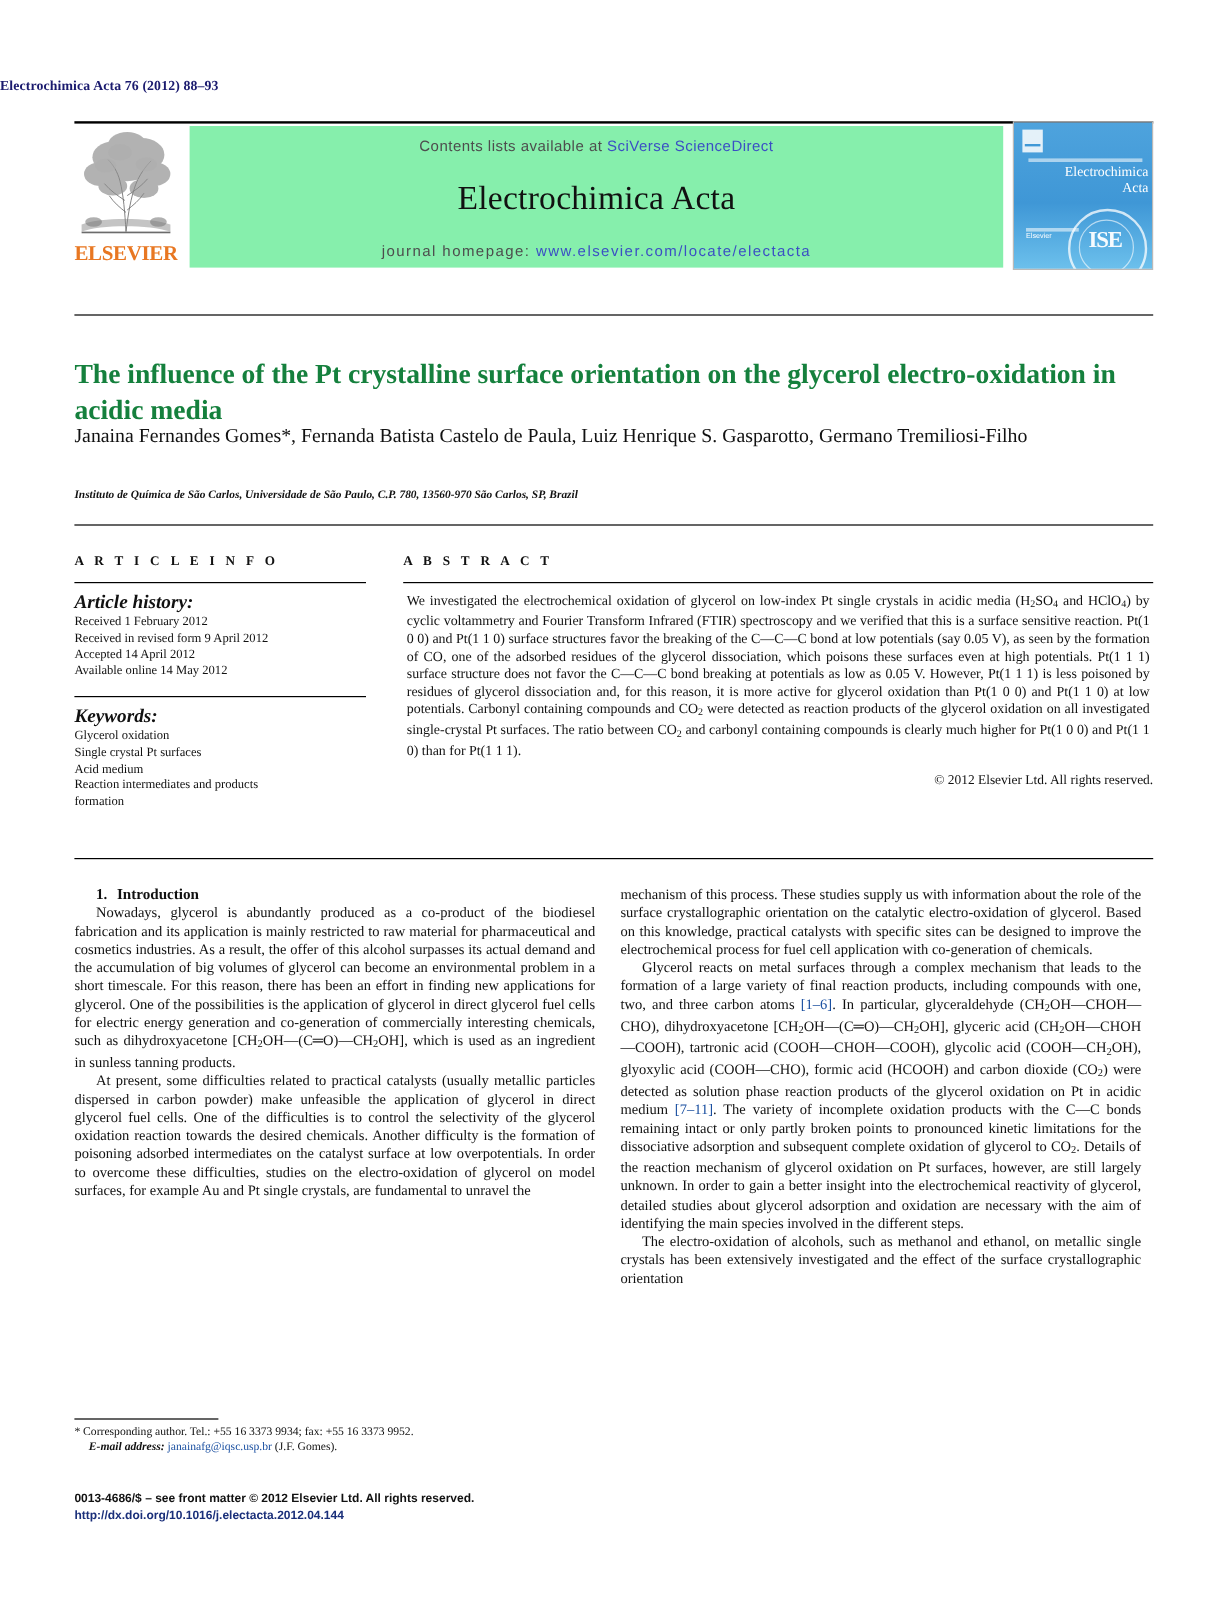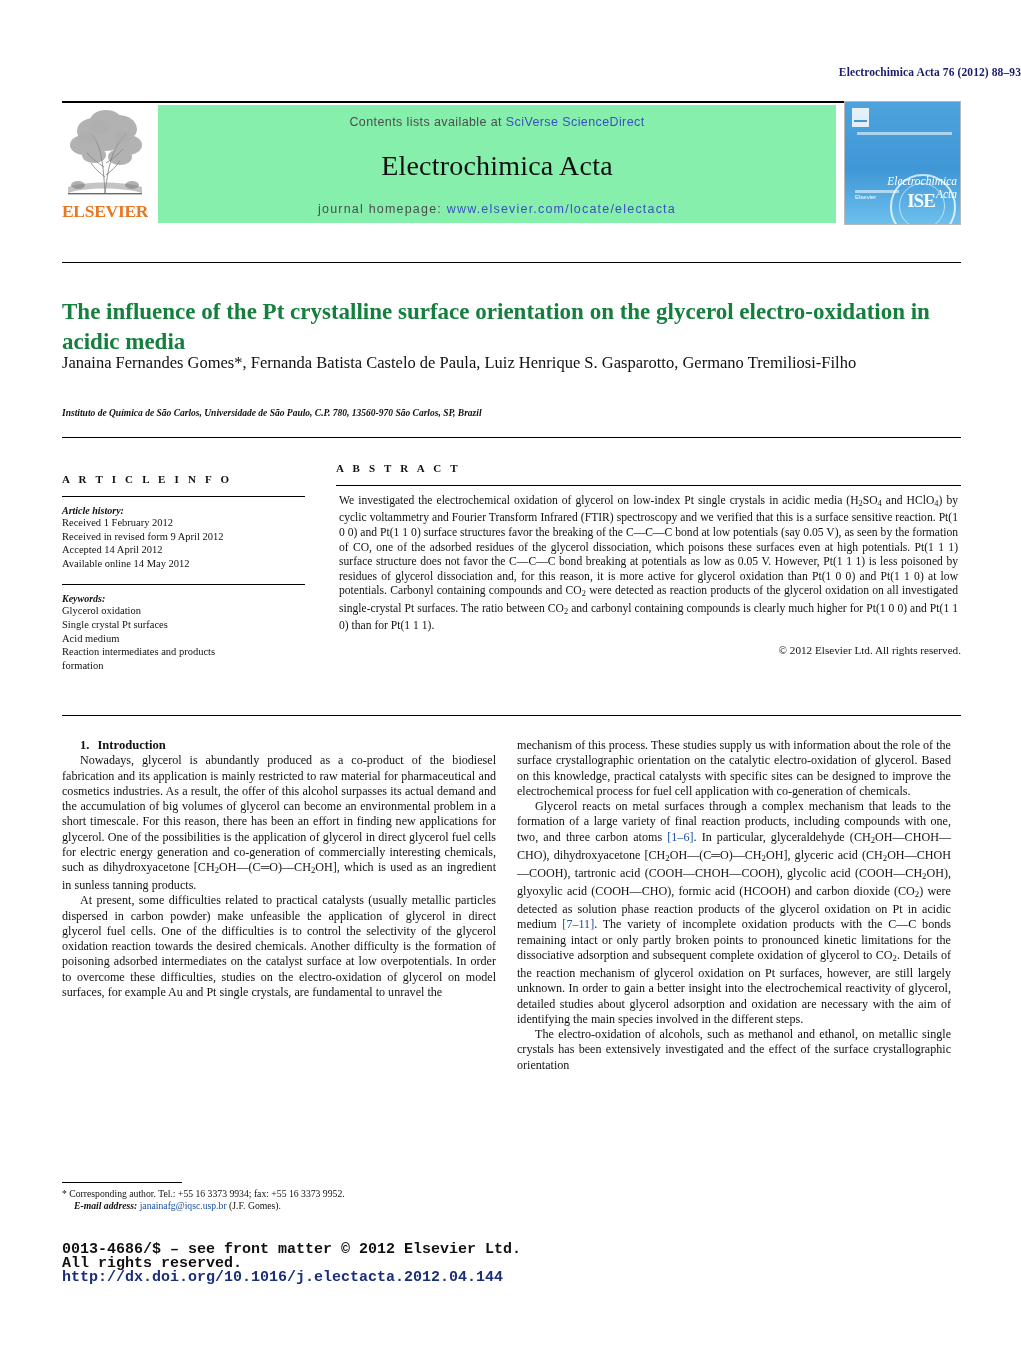--- a/index.html
+++ b/index.html
@@ -21,21 +21,21 @@
     width: 1021px;
     height: 1351px;
     background: #fff;
   }
 
   
   .running-head {
     position: absolute;
     left: 0; top: 66px;
     width: 1021px;
-    text-align: right;
+    text-align: left;
     font-family: "Liberation Serif", serif;
     font-size: 11.5px;
     font-weight: bold;
     color: #1a1a6e;
     letter-spacing: .1px;
   }
 
   
   .masthead {
     position: absolute;
@@ -145,25 +145,23 @@
     left: 12px; top: 30px;
     width: 95px; height: 3px;
     background: rgba(255,255,255,.55);
   }
   .cover-name {
     position: absolute;
     left: 8px; top: 36px;
     width: 104px;
     text-align: right;
     font-family: "Liberation Serif", serif;
-    font-style: italic;
     font-size: 11.5px;
     line-height: 12.5px;
     color: #ffffff;
-    margin-top: 37px;
   }
   .cover-midline {
     position: absolute;
     left: 10px; top: 88px;
     width: 44px; height: 3px;
     background: rgba(255,255,255,.55);
   }
   .cover-sub {
     position: absolute;
     left: 10px; top: 92px;
@@ -236,21 +234,21 @@
   .affil-rule {
     position: absolute;
     left: 62px; top: 437px;
     width: 899px; height: 1px;
     background: #000;
   }
 
   
   .info-col {
     position: absolute;
-    left: 62px; top: 473px;
+    left: 62px; top: 462px;
     width: 243px;
   }
   .abstract-col {
     position: absolute;
     left: 336px; top: 462px;
     width: 625px;
   }
   .section-label {
     font-family: "Liberation Serif", serif;
     font-weight: bold;
@@ -262,21 +260,21 @@
   .thin-rule {
     width: 100%;
     height: 1px;
     background: #000;
     margin: 0 0 8px 0;
   }
   .info-head {
     font-family: "Liberation Serif", serif;
     font-style: italic;
     font-weight: bold;
-    font-size: 10px;
+    font-size: 16px;
     color: #111;
     margin: 0;
   }
   .info-line {
     font-family: "Liberation Serif", serif;
     font-size: 10.5px;
     line-height: 13.6px;
     color: #111;
     margin: 0;
   }
@@ -349,22 +347,22 @@
     color: #111;
   }
   .footnote .fn-indent { display: block; padding-left: 12px; text-indent: -12px; }
   .footnote .fn-sub { display: block; padding-left: 12px; }
   .footnote .fn-ital { font-style: italic; font-weight: bold; }
   .footnote .mail { color: #1a4fa0; }
   .issn-block {
     position: absolute;
     left: 62px; top: 1243px;
     width: 480px;
-    font-family: Liberation Mono, monospace;
-    font-size: 15px;
+    font-family: Liberation Sans, sans-serif;
+    font-size: 10px;
     line-height: 14px;
     font-weight: bold;
     color: #111;
   }
   .issn-block .doi {
     color: #1a2f7a;
     font-weight: bold;
   }
   sub { font-size: .72em; vertical-align: -0.22em; }
 </style>

